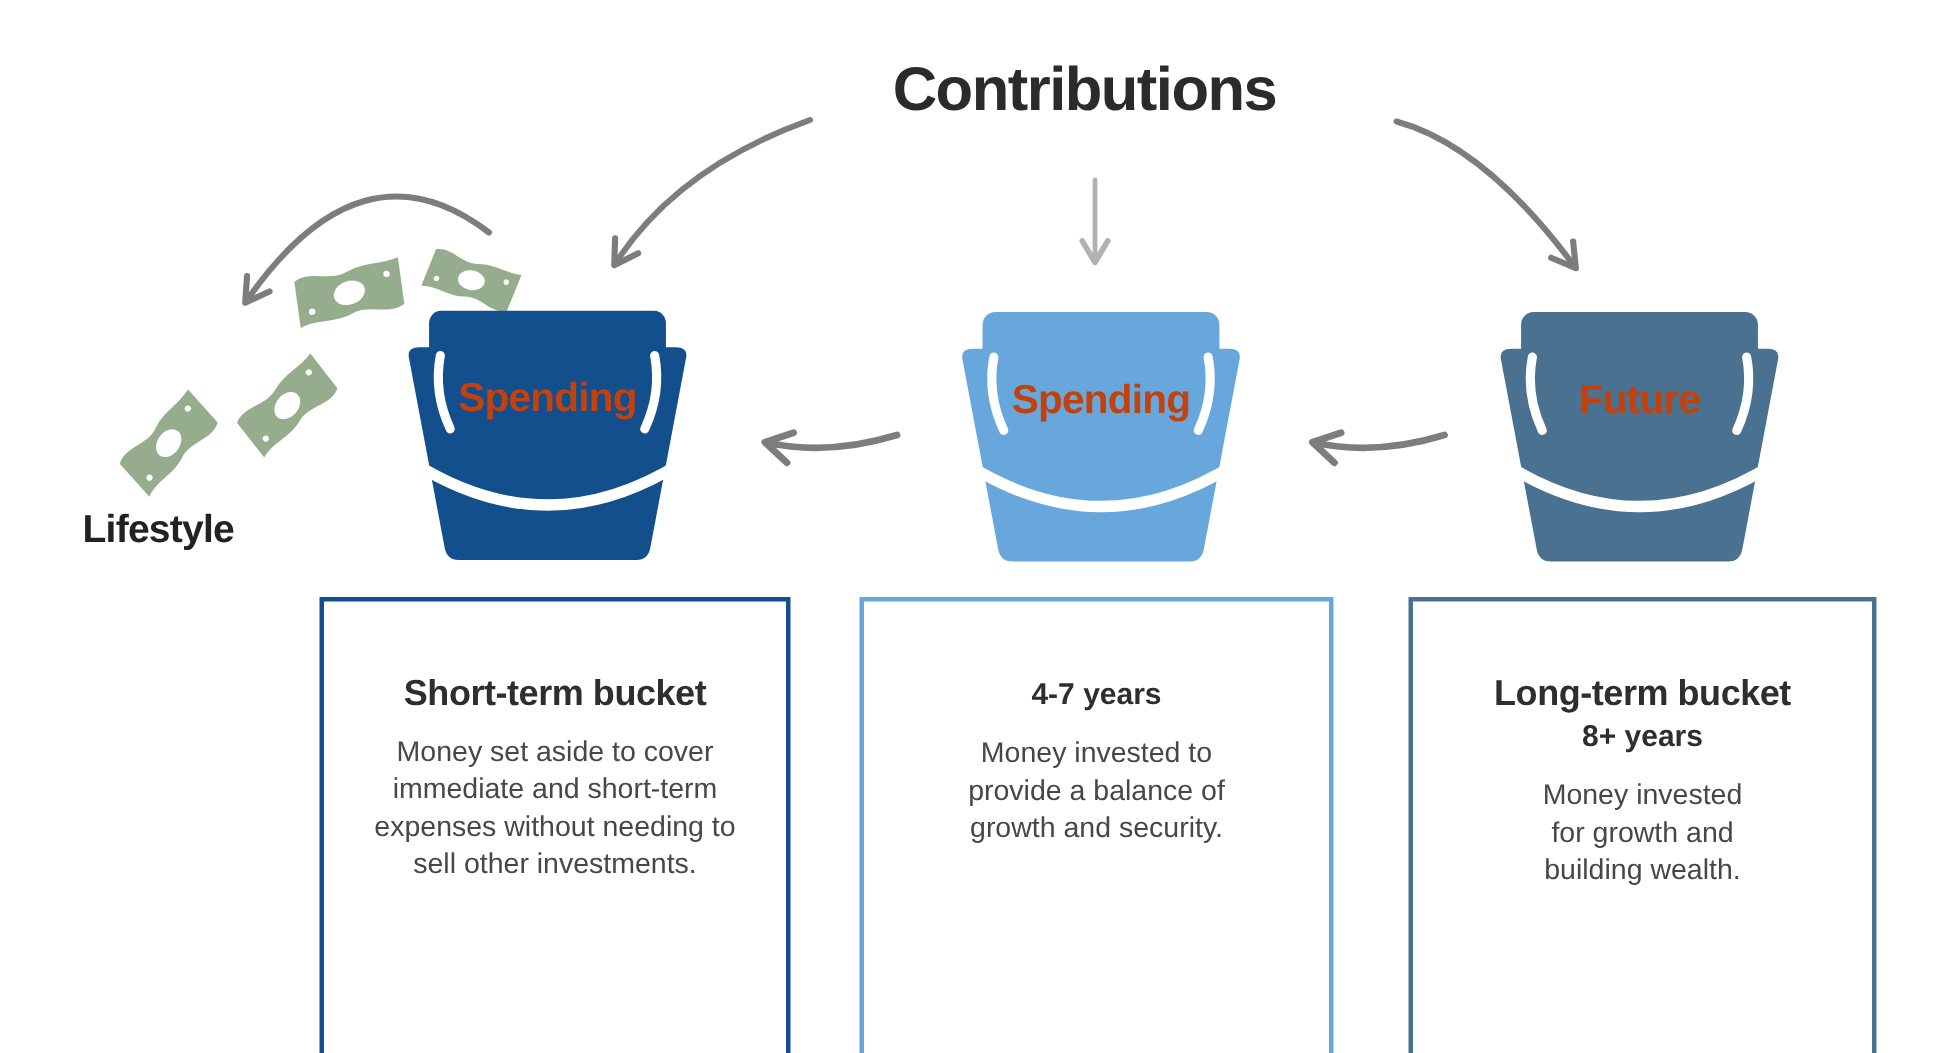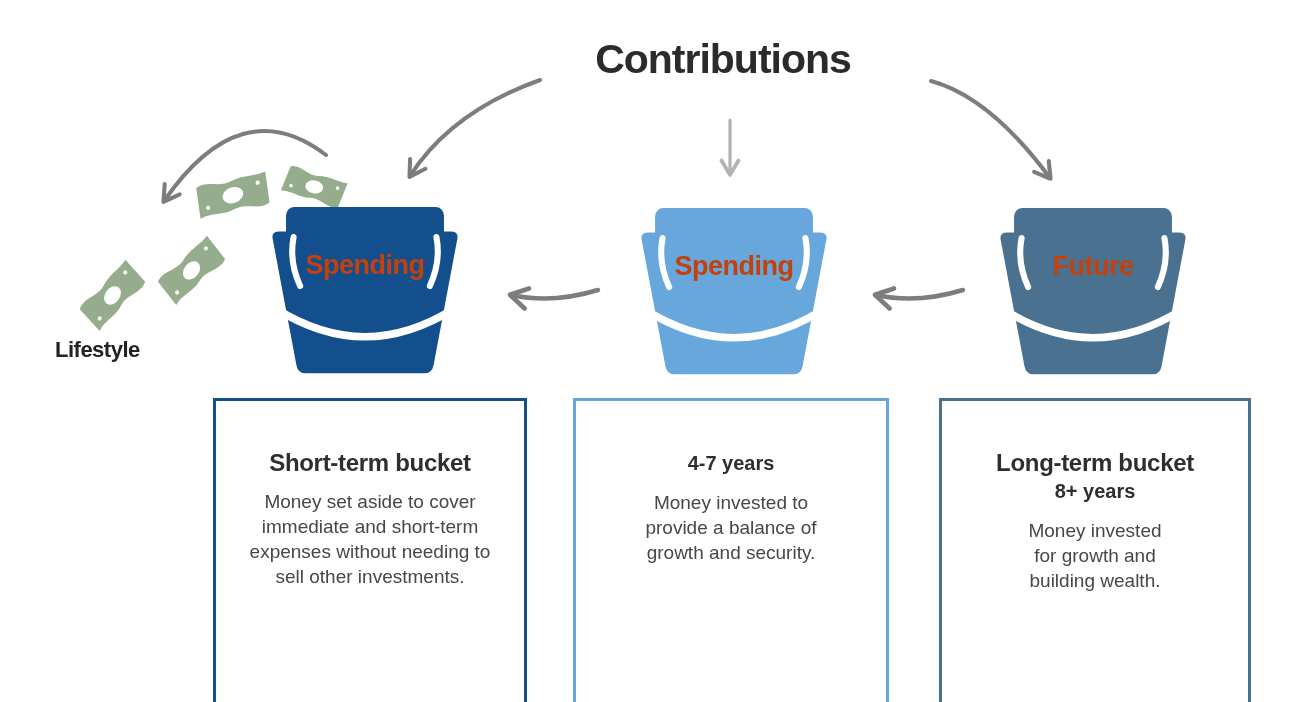--- a/index.html
+++ b/index.html
@@ -7,21 +7,21 @@
     position:relative;width:1306px;height:702px;background:#fff;overflow:hidden;
     font-family:"Liberation Sans", sans-serif;
     border-radius:14px;
   }
   .title{
     position:absolute;top:36px;left:423px;width:600px;text-align:center;
     font-size:41px;font-weight:700;letter-spacing:-1px;color:#2b2b2b;
   }
   .lifestyle{
     position:absolute;top:337px;left:55px;
-    font-size:22px;font-weight:700;letter-spacing:-0.5px;color:#222;
+    font-size:26px;font-weight:700;letter-spacing:-0.5px;color:#222;
   }
   .bucket{position:absolute;width:188px;height:172px;z-index:2;}
   .bucket svg{position:absolute;inset:0;width:188px;height:172px;}
   .bucket-cut{fill:none;stroke:#ffffff;}
   .bucket-label{
     position:absolute;left:0;right:0;top:43px;text-align:center;
     color:#c2410c;font-size:27px;font-weight:700;letter-spacing:-0.5px;
   }
   .bill{position:absolute;z-index:2;}
   .bill.behind{z-index:1;}

